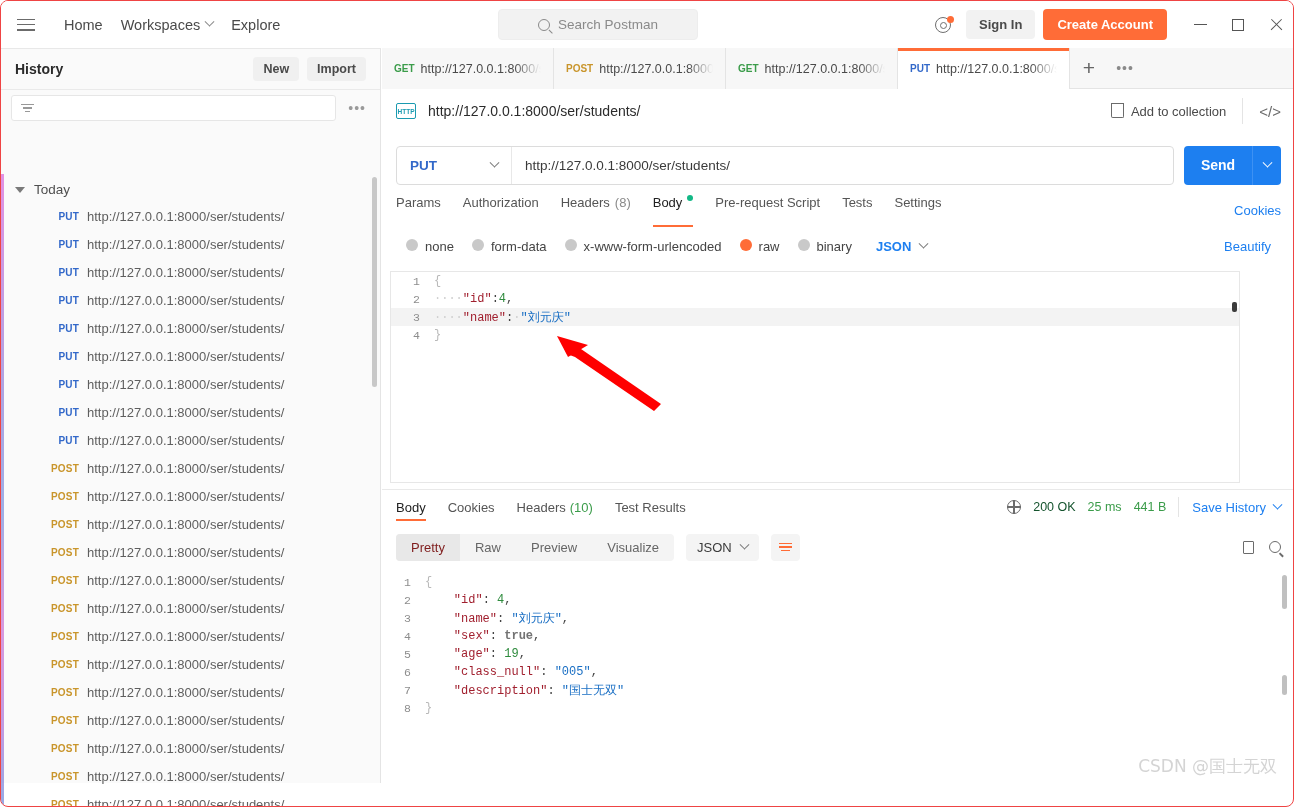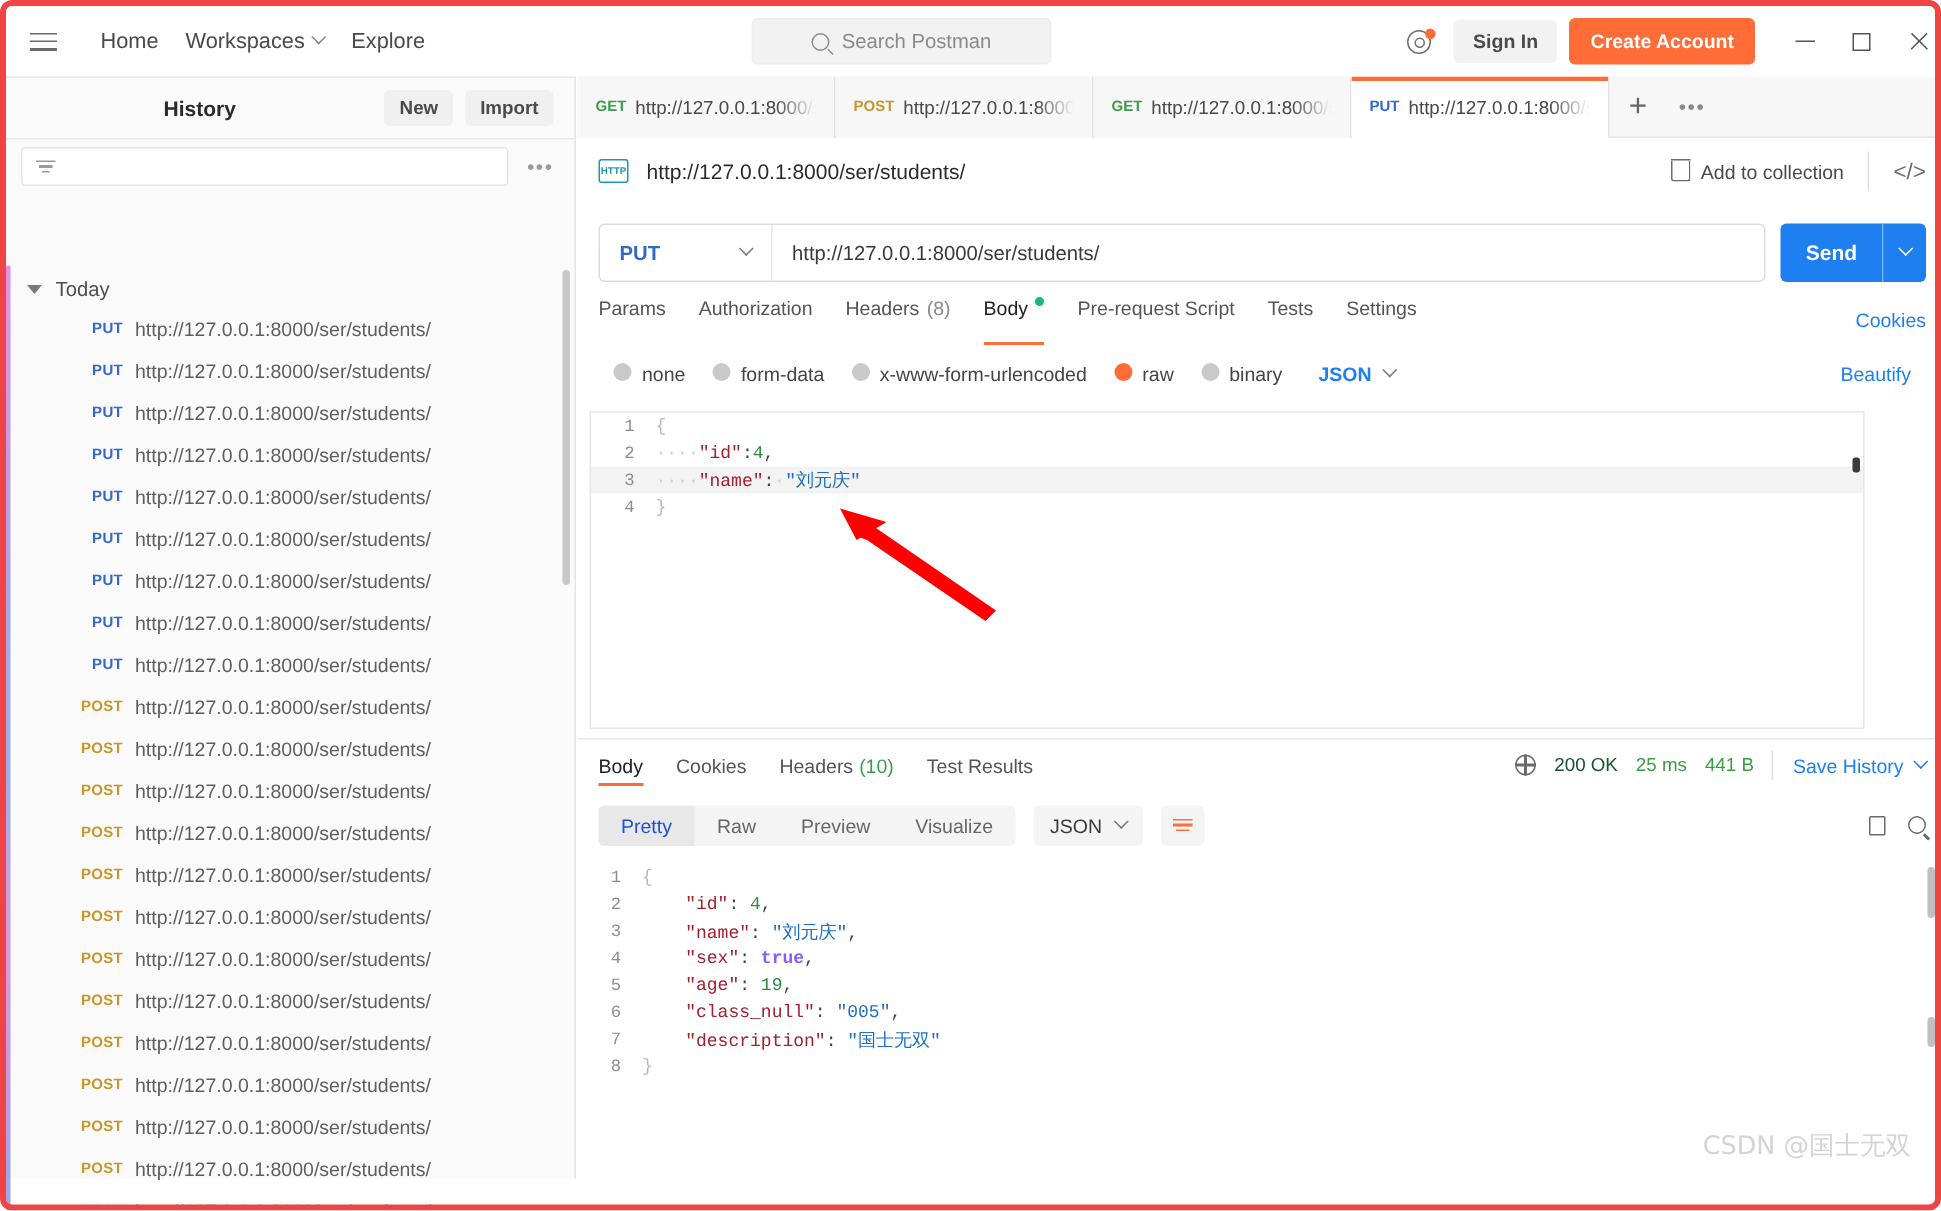--- a/index.html
+++ b/index.html
@@ -7,21 +7,21 @@
     width: 1294px; height: 807px;
     font-family: "Liberation Sans", sans-serif;
     background: #ffffff;
     overflow: hidden;
     -webkit-font-smoothing: antialiased;
   }
   .app {
     position: relative;
     width: 1294px; height: 807px;
     background: #ffffff;
-    border: 4px solid #ef4444;
+    border: 1px solid #ef4444;
     border-radius: 8px;
     overflow: hidden;
   }
 
   
   .topbar {
     position: absolute; top: 0; left: 0;
     width: 1294px; height: 47px;
     background: #ffffff;
     display: flex; align-items: center;
@@ -101,21 +101,21 @@
   
   .sidebar {
     position: absolute; left: 0; top: 47px;
     width: 380px; height: 735px;
     background: #fafafa;
     border-right: 1px solid #e4e4e4;
     border-top: 1px solid #e8e8e8;
   }
   .sb-head {
     height: 41px; display:flex; align-items:center;
-    padding: 0 14px; border-bottom: 1px solid #eaeaea; text-align: center;
+    padding: 0 14px; border-bottom: 1px solid #eaeaea;
   }
   .sb-title { font-size: 14px; font-weight: bold; color: #2b2b2b; flex: 1; }
   .sb-btn {
     font-size: 12.5px; font-weight: bold; color: #4a4a4a;
     background: #f0f0f0; border-radius: 4px; padding: 5px 10px;
     margin-left: 8px; cursor: pointer;
   }
   .sb-filter {
     height: 36px; display:flex; align-items:center; padding: 0 10px; gap: 8px;
   }
@@ -342,21 +342,21 @@
     flex-shrink: 0;
   }
   .codetext {
     font-family: "Liberation Mono", monospace; font-size: 12px;
     white-space: pre; padding-left: 3px;
   }
   .fold { color:#b9b9b9; }
   .k { color: #a11f2e; }
   .s { color: #1a6fc4; }
   .n { color: #2e8b3d; }
-  .b { color: #8b5cf6; font-weight: bold; }
+  .b { color: #737373; font-weight: bold; }
   .p { color: #444; }
   .dots { color: #cfcfcf; }
   .ed-scroll {
     position:absolute; right: 2px; top: 30px; width: 5px; height: 10px; background:#3b3b3b; border-radius:2px;
   }
 
   
   .resp-divider {
     position:absolute; left: 381px; top: 488px; width: 913px; height: 1px; background: #e9e9e9;
   }
@@ -393,21 +393,21 @@
     position: absolute; left: 381px; top: 528px;
     width: 913px; height: 36px;
     display:flex; align-items: center; padding: 0 14px; gap: 4px;
   }
   .seg {
     display: flex; background: #f4f4f4; border-radius: 4px; overflow: hidden;
   }
   .seg div {
     font-size: 13px; color: #666; padding: 6px 15px; cursor:pointer;
   }
-  .seg div.on { background: #e8e8e8; color: #1d4ed8; }
+  .seg div.on { background: #e8e8e8; color: #7f1d1d; }
   .jsonbox {
     display:flex; align-items:center; gap: 9px; background:#f4f4f4;
     border-radius: 4px; padding: 6px 11px; margin-left: 8px; cursor:pointer;
   }
   .jsonbox .t { font-size: 13px; color: #3a3a3a; }
   .wrapbtn {
     width: 29px; height: 27px; background:#f4f4f4; border-radius: 4px;
     margin-left: 8px; display:flex; align-items:center; justify-content:center;
     cursor:pointer; flex-direction: column; gap: 2px;
   }

